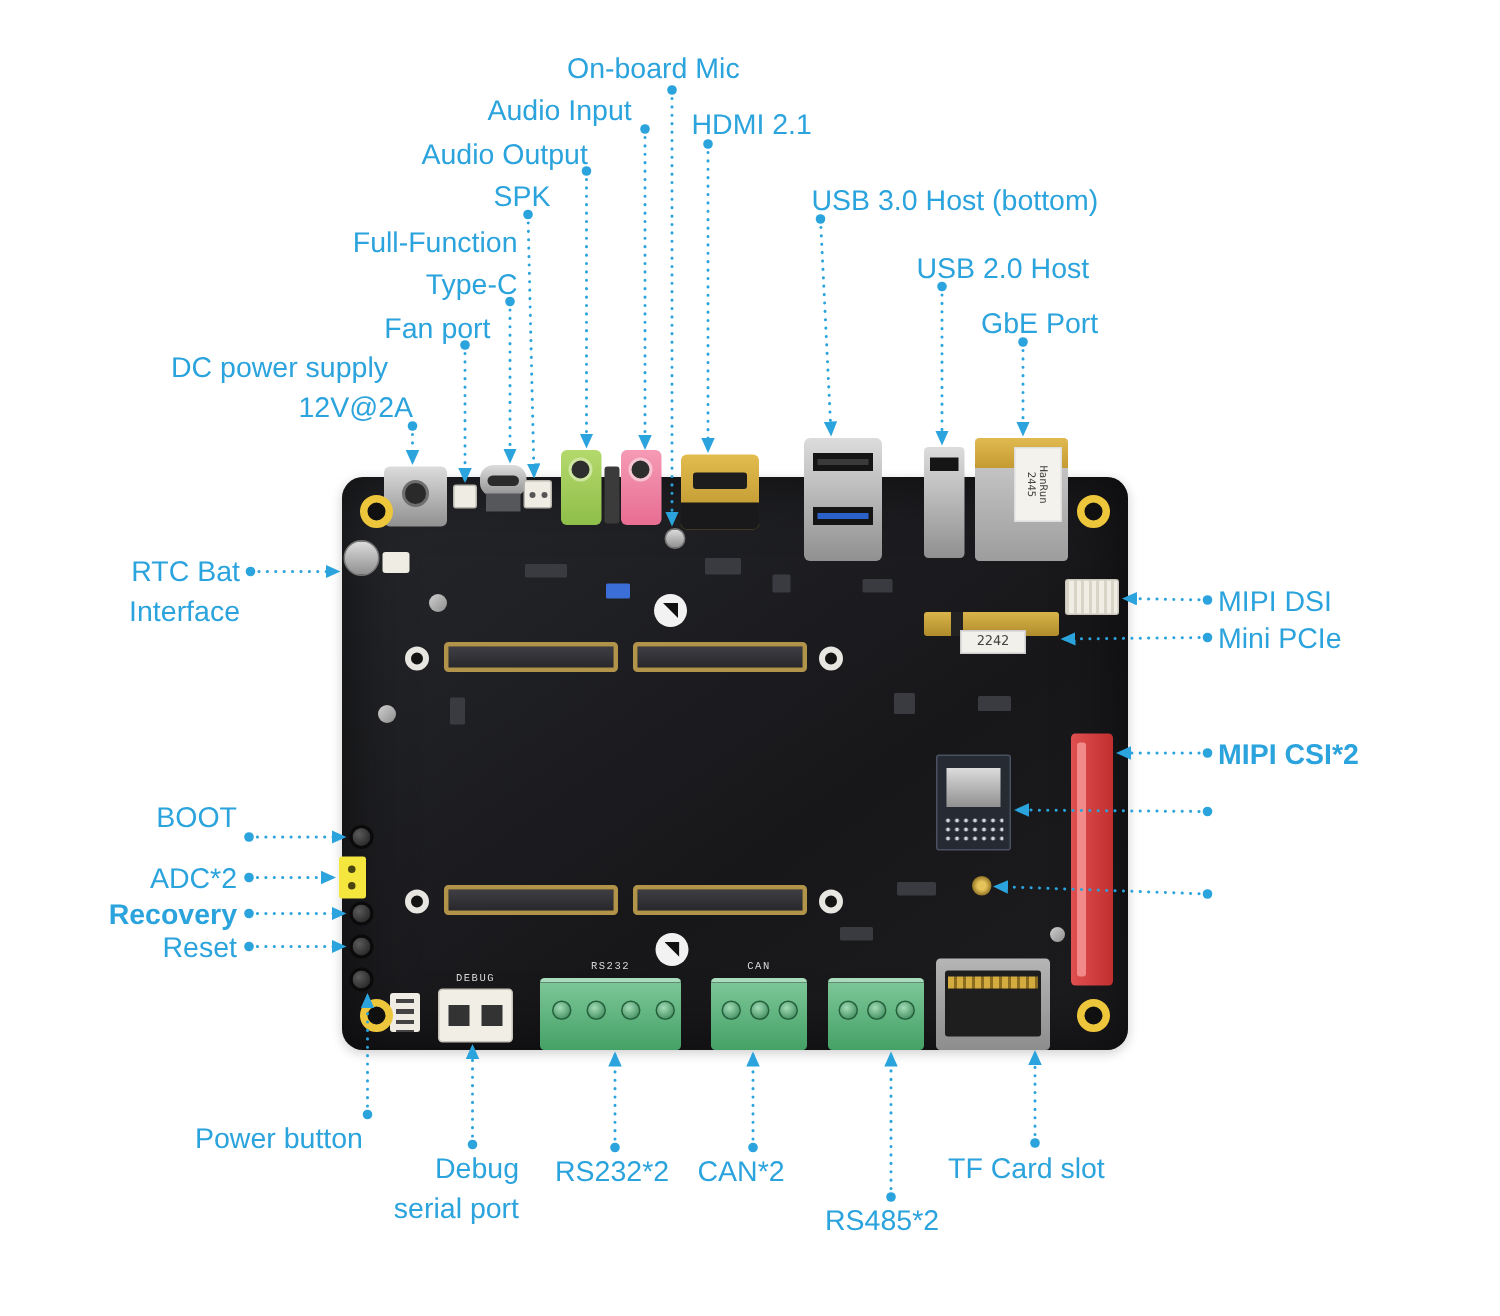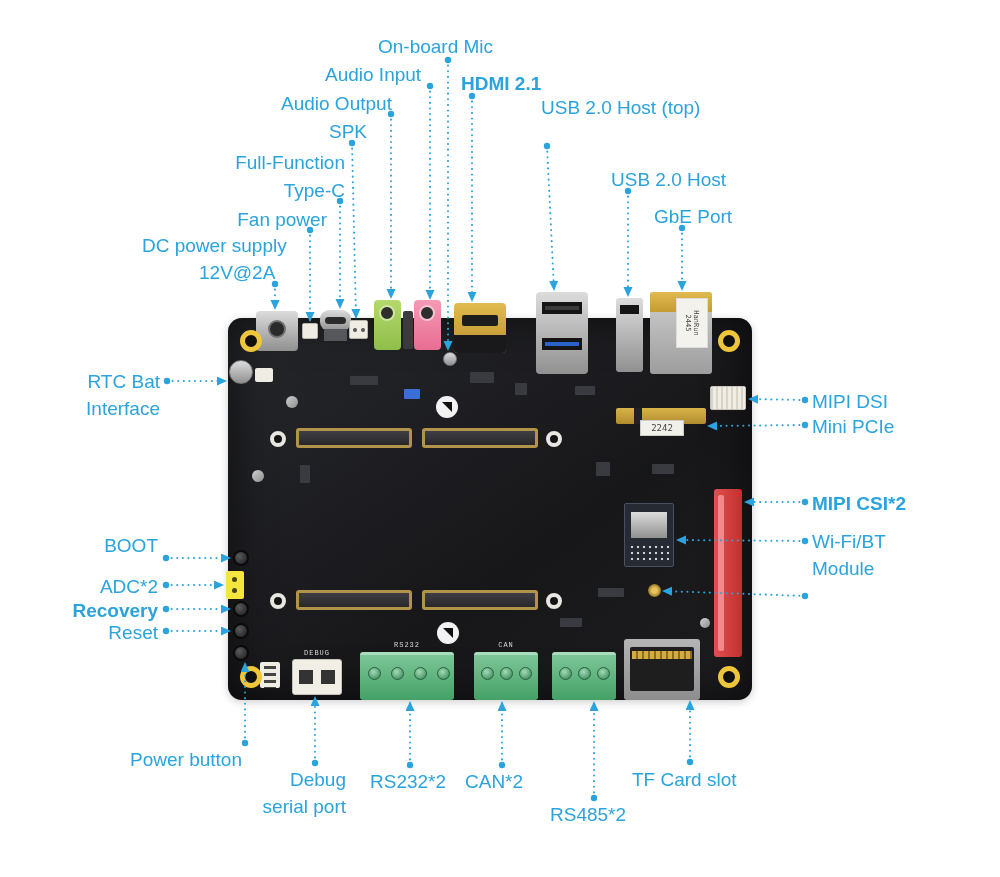--- a/index.html
+++ b/index.html
@@ -242,49 +242,45 @@
 
     <line x1="315" y1="763" x2="315" y2="698" marker-start="url(#dotm)" marker-end="url(#arr)"></line>
     <line x1="410" y1="765" x2="410" y2="703" marker-start="url(#dotm)" marker-end="url(#arr)"></line>
     <line x1="502" y1="765" x2="502" y2="703" marker-start="url(#dotm)" marker-end="url(#arr)"></line>
     <line x1="594" y1="798" x2="594" y2="703" marker-start="url(#dotm)" marker-end="url(#arr)"></line>
     <line x1="690" y1="762" x2="690" y2="702" marker-start="url(#dotm)" marker-end="url(#arr)"></line>
   </svg>
 
   <div class="lbl" style="left:378px;top:33px;">On-board Mic</div>
   <div class="lbl" style="left:325px;top:61px;">Audio Input</div>
-  <div class="lbl" style="left:461px;top:70px;font-weight:bold;">HDMI 2.1</div>
+  <div class="lbl" style="left:461px;top:70px;">HDMI 2.1</div>
   <div class="lbl" style="left:281px;top:90px;">Audio Output</div>
-  <div class="lbl" style="left:541px;top:94px;">USB 2.0 Host (top)</div>
+  <div class="lbl" style="left:541px;top:121px;">USB 3.0 Host (bottom)</div>
   <div class="lbl" style="left:329px;top:118px;">SPK</div>
   <div class="lbl right-align" style="right:655px;top:149px;">Full-Function</div>
   <div class="lbl right-align" style="right:655px;top:177px;">Type-C</div>
   <div class="lbl" style="left:611px;top:166px;">USB 2.0 Host</div>
-  <div class="lbl right-align" style="right:673px;top:206px;">Fan power</div>
+  <div class="lbl right-align" style="right:673px;top:206px;">Fan port</div>
   <div class="lbl" style="left:654px;top:203px;">GbE Port</div>
-  <div class="lbl" style="left:114px;top:232px;margin-left:28px;">DC power supply</div>
+  <div class="lbl" style="left:114px;top:232px;">DC power supply</div>
   <div class="lbl" style="left:199px;top:259px;">12V@2A</div>
 
   <div class="lbl right-align" style="right:840px;top:368px;">
     <span>RTC Bat</span>
     <span>Interface</span>
   </div>
   <div class="lbl right-align" style="right:842px;top:532px;">BOOT</div>
   <div class="lbl right-align" style="right:842px;top:573px;">ADC*2</div>
   <div class="lbl right-align" style="right:842px;top:597px;font-weight:bold;">Recovery</div>
   <div class="lbl right-align" style="right:842px;top:619px;">Reset</div>
   <div class="lbl" style="left:130px;top:746px;">Power button</div>
 
   <div class="lbl" style="left:812px;top:388px;">MIPI DSI</div>
   <div class="lbl" style="left:812px;top:413px;">Mini PCIe</div>
   <div class="lbl" style="left:812px;top:490px;font-weight:bold;">MIPI CSI*2</div>
-  <div class="lbl" style="left:812px;top:528px;">
-    <span>Wi-Fi/BT</span>
-    <span>Module</span>
-  </div>
 
   <div class="lbl right-align" style="right:654px;top:766px;">
     <span>Debug</span>
     <span>serial port</span>
   </div>
   <div class="lbl" style="left:370px;top:768px;">RS232*2</div>
   <div class="lbl" style="left:465px;top:768px;">CAN*2</div>
   <div class="lbl" style="left:550px;top:801px;">RS485*2</div>
   <div class="lbl" style="left:632px;top:766px;">TF Card slot</div>
 

